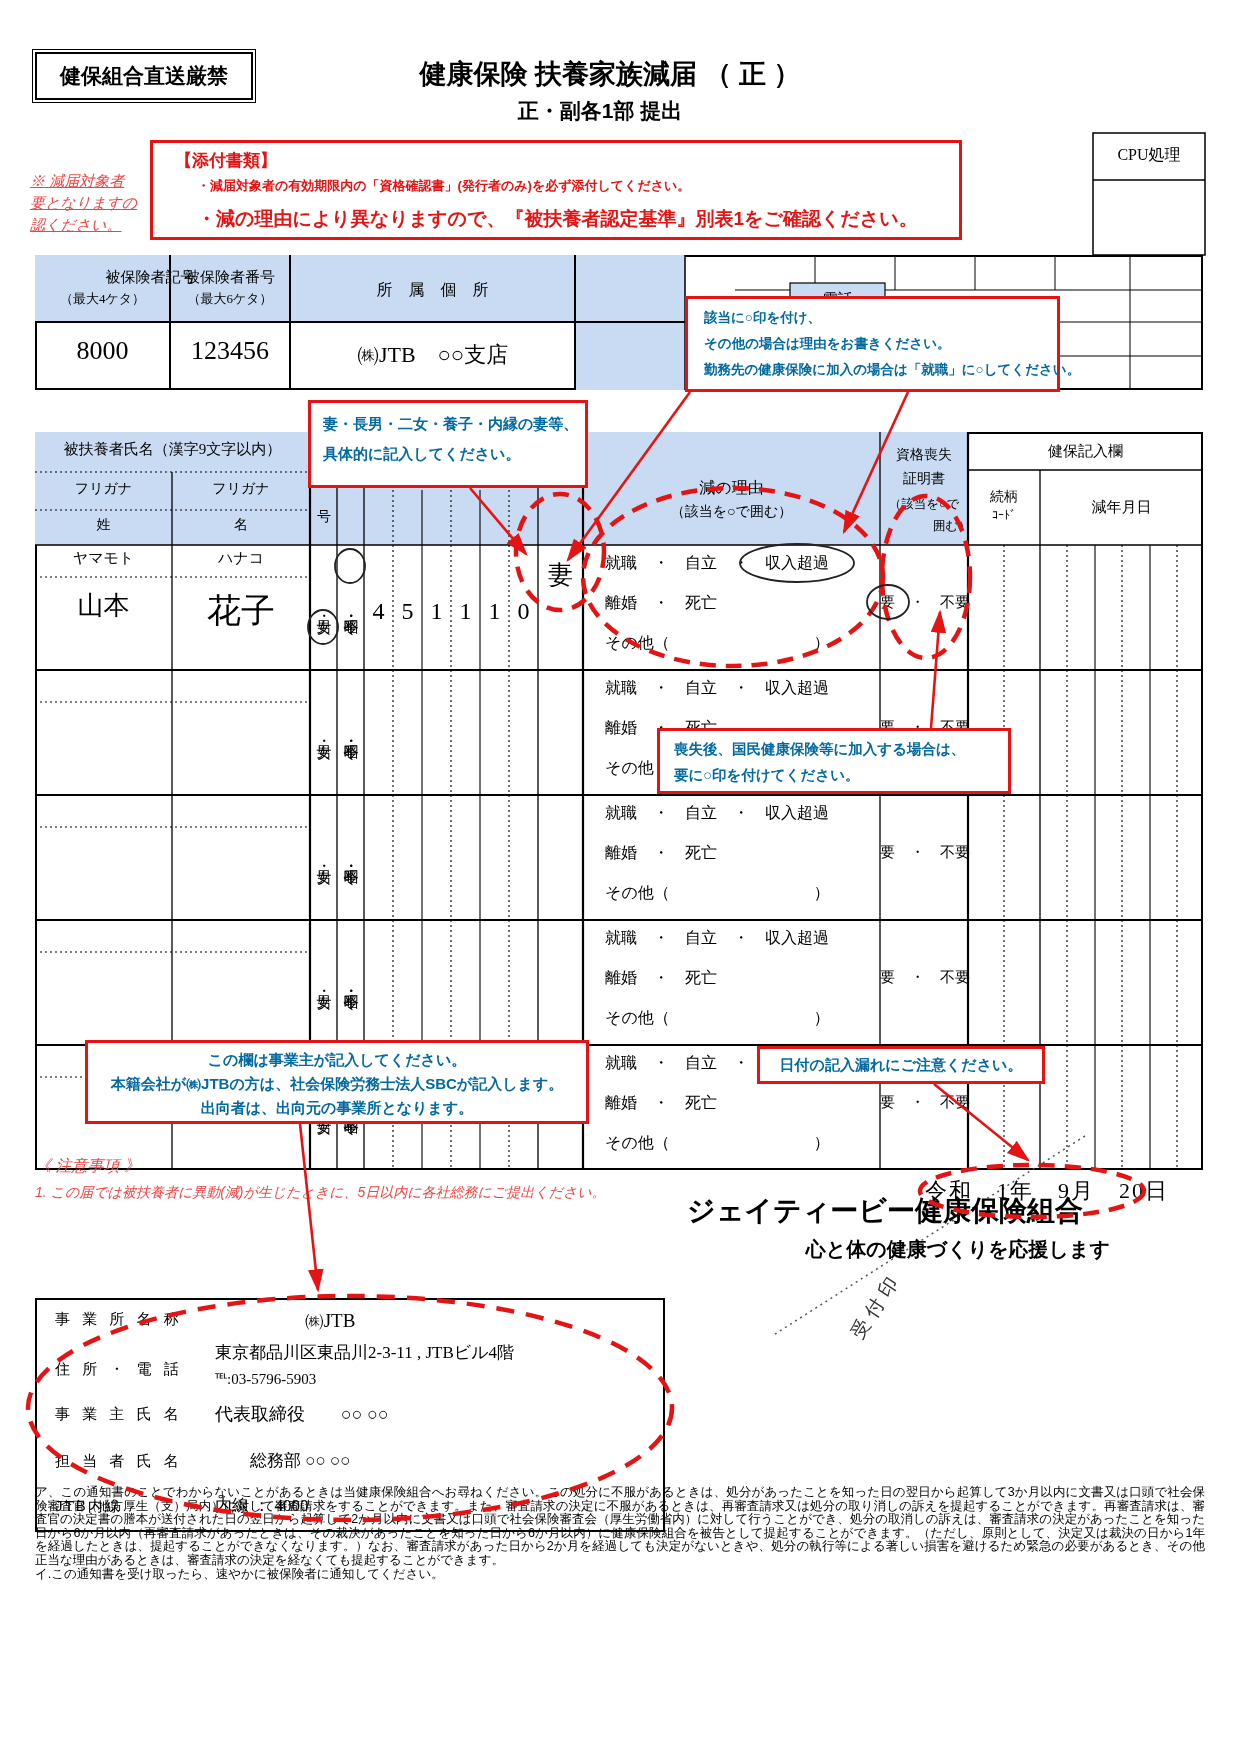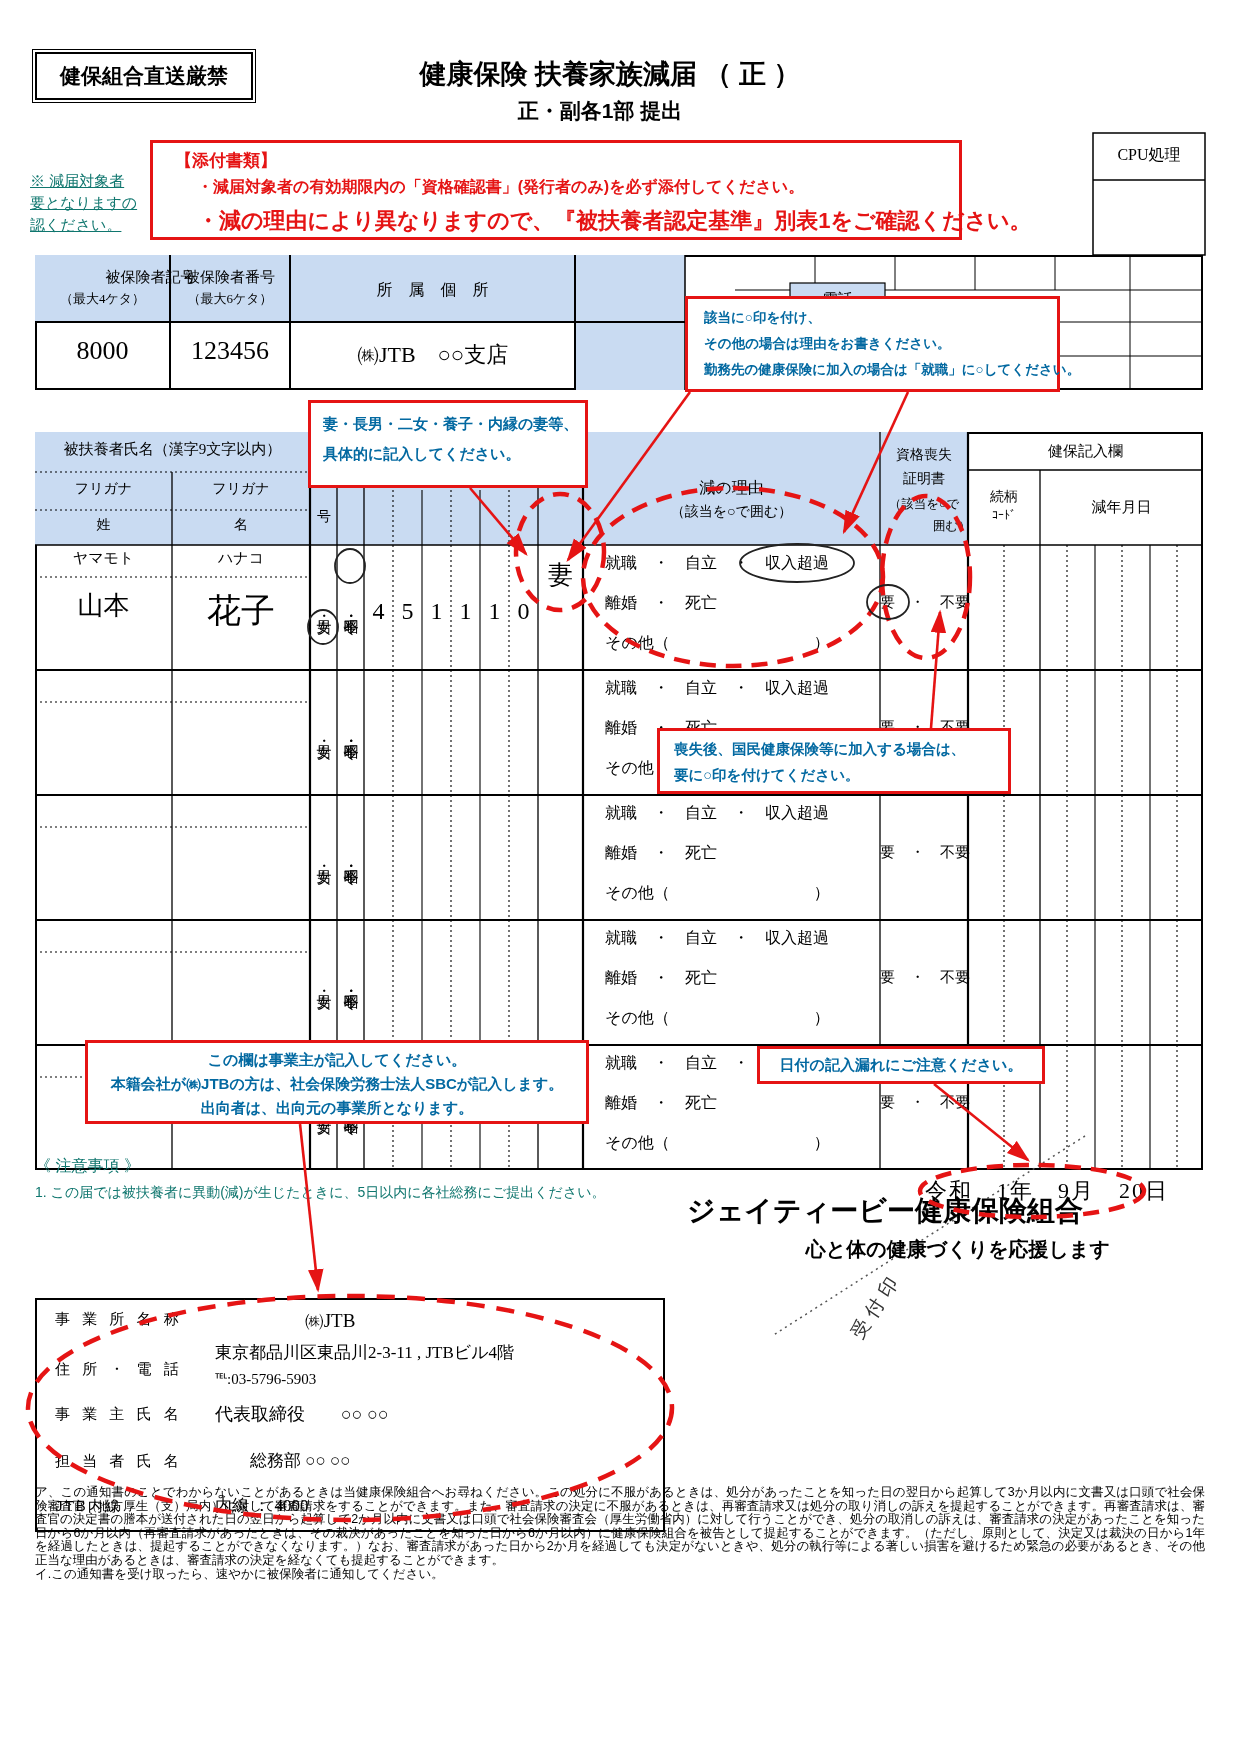--- a/index.html
+++ b/index.html
@@ -5,21 +5,21 @@
   html,body{margin:0;padding:0;background:#888;}
   .page{position:relative;width:1240px;height:1755px;background:#fff;overflow:hidden;
         font-family:"Liberation Sans",sans-serif;color:#000;}
   .t{position:absolute;white-space:nowrap;}
   .serif{font-family:"Liberation Serif","DejaVu Serif",serif;}
   .ctr{display:flex;align-items:center;justify-content:center;text-align:center;}
   .vert{writing-mode:vertical-rl;text-orientation:upright;}
   .box{position:absolute;border:2.5px solid #000;box-sizing:border-box;}
   .redbox{position:absolute;border:3px solid #e51414;background:#fff;box-sizing:border-box;
           z-index:40;color:#0369a1;font-weight:bold;}
-  .red{color:#0f766e;}
+  .red{color:#ef4444;font-style:italic;}
   .gridsvg{position:absolute;left:0;top:0;z-index:3;pointer-events:none;}
   .notesvg{position:absolute;left:0;top:0;z-index:50;pointer-events:none;}
   .z10{z-index:10;}
   .u{text-decoration:underline;}
   .wrap{white-space:normal;}
 </style>
 </head>
 <body>
 
 <div class="page">
@@ -92,22 +92,22 @@
   </div>
   <div class="t z10" style="left:330px;top:56px;width:560px;text-align:center;font-size:27px;font-weight:bold;">健康保険 扶養家族減届 （ 正 ）</div>
   <div class="t z10" style="left:430px;top:97px;width:340px;text-align:center;font-size:21px;font-weight:bold;">正・副各1部 提出</div>
 
   <div class="t red u" style="left:30px;top:172px;font-size:15px;z-index:2;">※ 減届対象者</div>
   <div class="t red u" style="left:30px;top:194px;font-size:15px;z-index:2;">要となりますの</div>
   <div class="t red u" style="left:30px;top:216px;font-size:15px;z-index:2;">認ください。</div>
 
   <div class="redbox" style="left:150px;top:140px;width:812px;height:100px;color:#e51414;">
     <div class="t" style="left:22px;top:6px;font-size:17px;">【添付書類】</div>
-    <div class="t" style="left:44px;top:34px;font-size:16px;">・減届対象者の有効期限内の「資格確認書」(発行者のみ)を必ず添付してください。</div>
-    <div class="t" style="left:44px;top:63px;font-size:22px;">・減の理由により異なりますので、『被扶養者認定基準』別表1をご確認ください。</div>
+    <div class="t" style="left:44px;top:34px;font-size:13px;">・減届対象者の有効期限内の「資格確認書」(発行者のみ)を必ず添付してください。</div>
+    <div class="t" style="left:44px;top:63px;font-size:19px;">・減の理由により異なりますので、『被扶養者認定基準』別表1をご確認ください。</div>
   </div>
 
   <div class="t serif z10" style="left:1093px;top:145px;width:112px;text-align:center;font-size:16px;">CPU処理</div>
 
   <div class="box" style="left:35px;top:255px;width:1168px;height:135px;"></div>
   <div class="t serif z10" style="left:35px;top:268px;width:135px;text-align:center;font-size:15px;margin-left:48px;">被保険者記号</div>
   <div class="t serif z10" style="left:35px;top:290px;width:135px;text-align:center;font-size:13px;">（最大4ケタ）</div>
   <div class="t serif z10" style="left:170px;top:268px;width:120px;text-align:center;font-size:15px;">被保険者番号</div>
   <div class="t serif z10" style="left:170px;top:290px;width:120px;text-align:center;font-size:13px;">（最大6ケタ）</div>
   <div class="t serif z10" style="left:290px;top:280px;width:285px;text-align:center;font-size:16px;">所　属　個　所</div>

